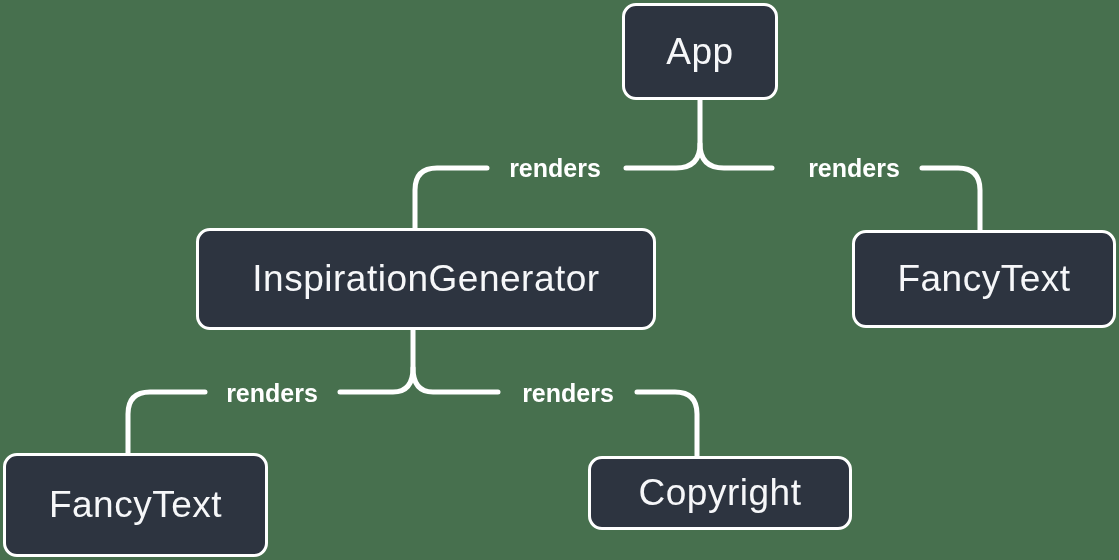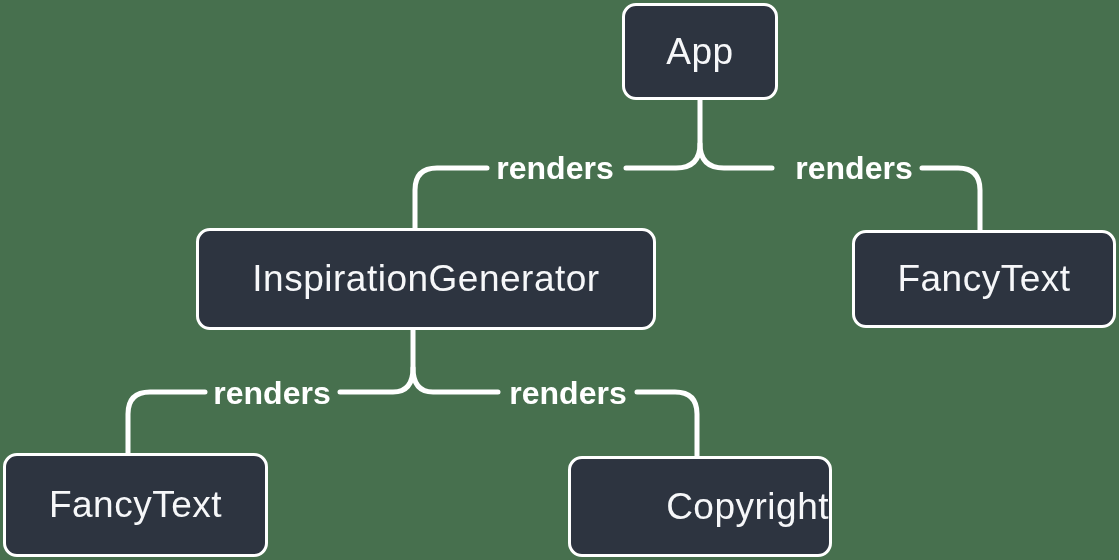--- a/index.html
+++ b/index.html
@@ -39,26 +39,26 @@
     color: var(--node-text, #f6f7f9);
     font-size: 37px;
     font-weight: 400;
     letter-spacing: 0.5px;
     white-space: nowrap;
   }
   .node-app                  { left: 622px; top: 3px;   width: 156px; height: 97px; text-align: right;  }
   .node-inspiration          { left: 196px; top: 228px; width: 460px; height: 102px; justify-content: center; }
   .node-fancytext-right      { left: 852px; top: 230px; width: 264px; height: 98px;  }
   .node-fancytext-left       { left: 3px;   top: 453px; width: 265px; height: 104px; }
-  .node-copyright            { left: 568px; top: 456px; width: 264px; height: 101px; justify-content: flex-end; }
+  .node-copyright            { left: 588px; top: 456px; width: 264px; height: 74px; }
   .edge-label {
     position: absolute;
     transform: translate(-50%, -50%);
     color: var(--edge, #ffffff);
-    font-size: 32px;
+    font-size: 25px;
     font-weight: 700;
     white-space: nowrap;
   }
   .edge-label-1 { left: 555px; top: 168px; }
   .edge-label-2 { left: 854px; top: 168px; }
   .edge-label-3 { left: 272px; top: 393px; }
   .edge-label-4 { left: 568px; top: 393px; }
 </style>
 </head>
 <body>

